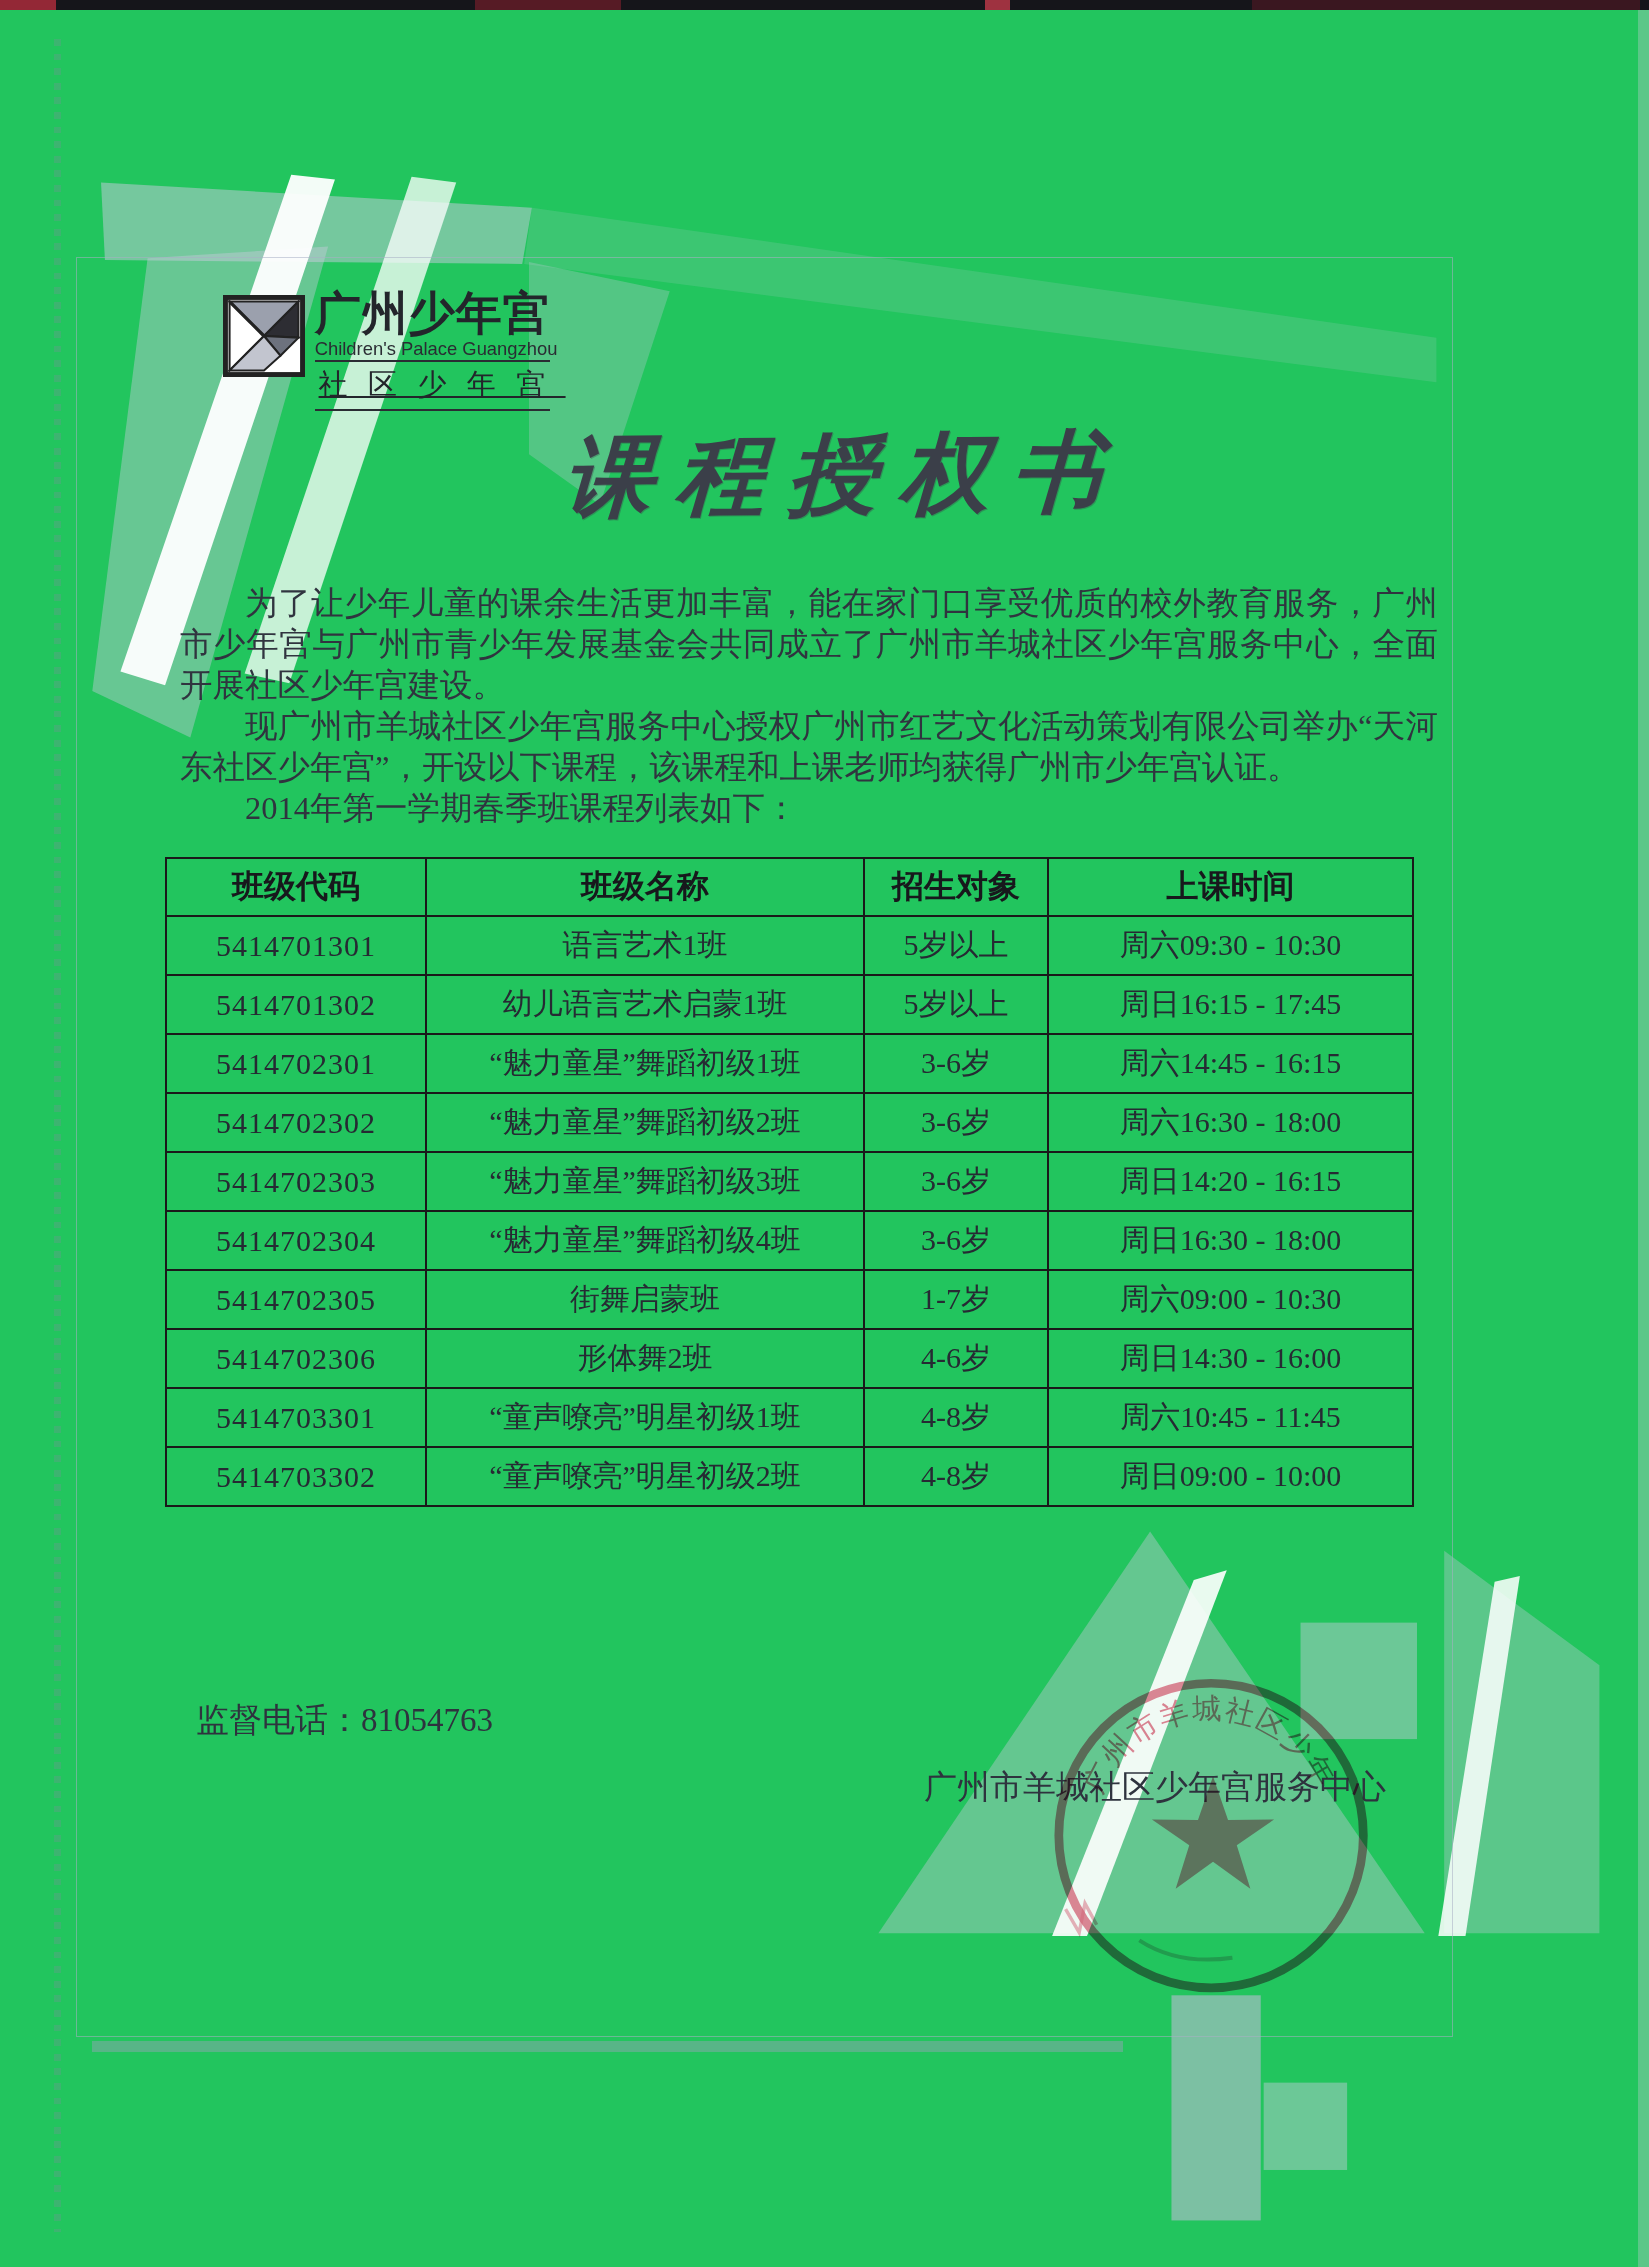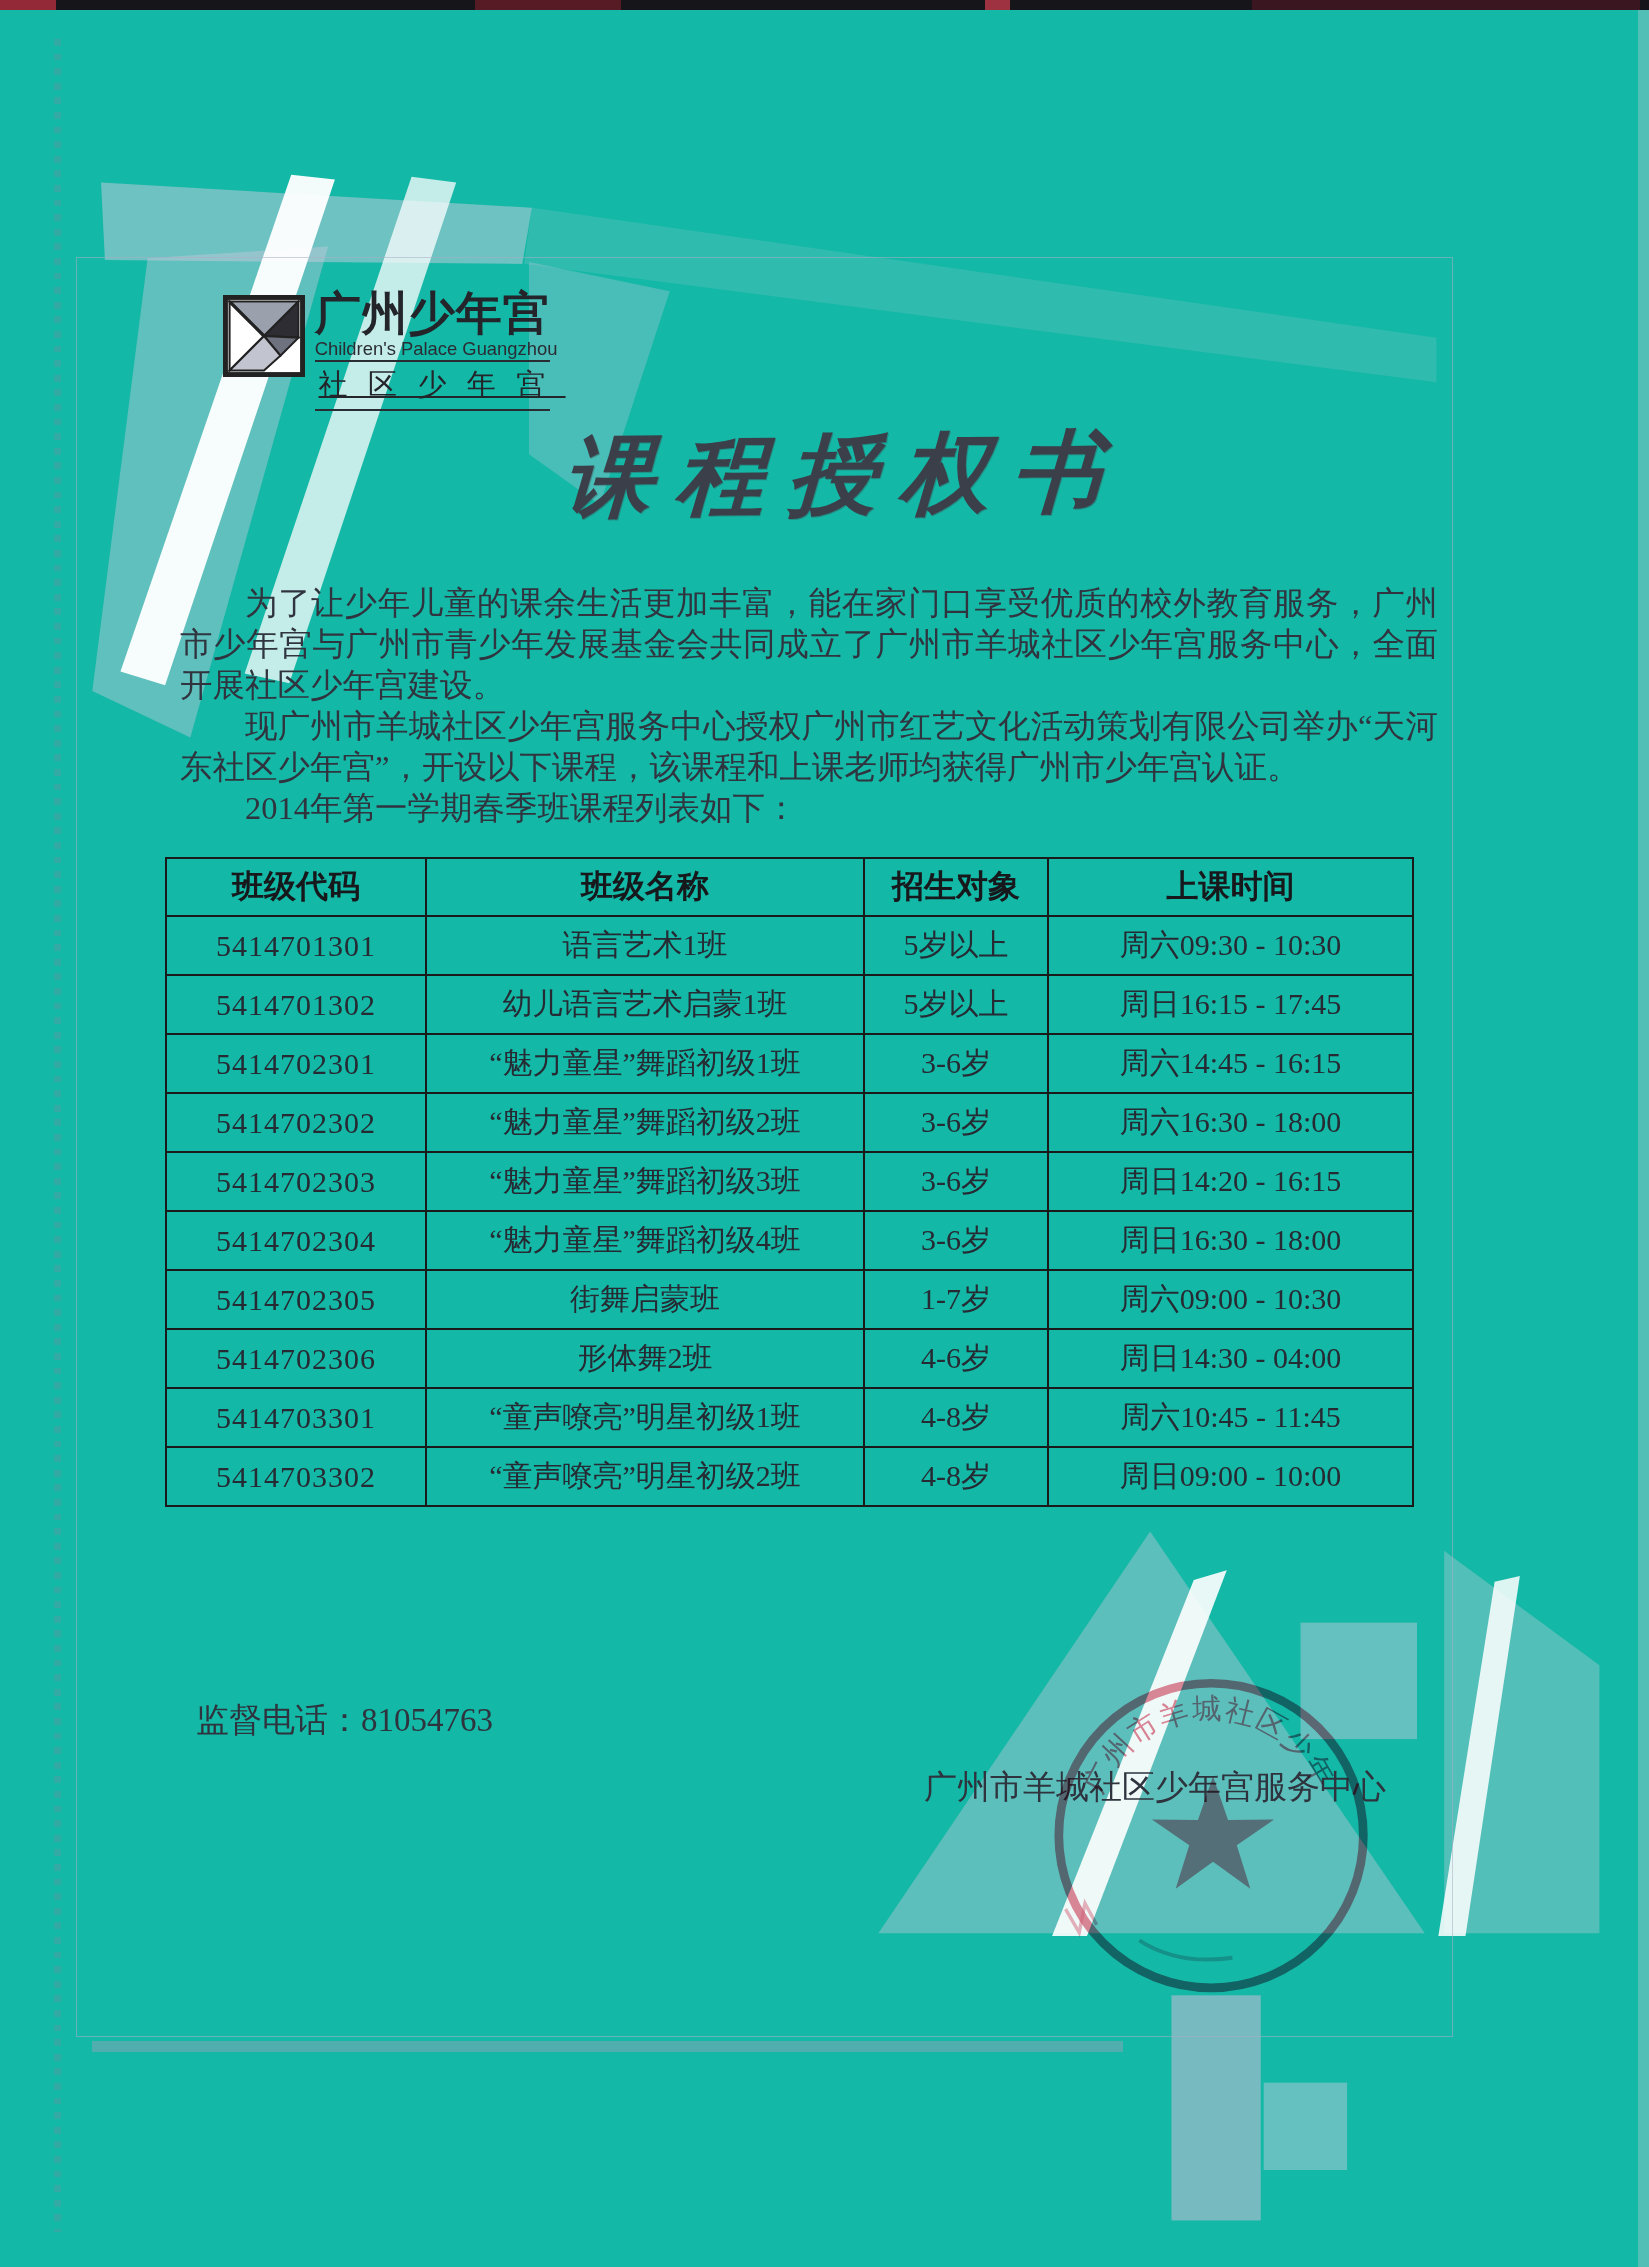--- a/index.html
+++ b/index.html
@@ -1,16 +1,16 @@
 <!DOCTYPE html>
 <html><head>
 <meta charset="utf-8">
 <style>
   html,body{margin:0;padding:0;background:#e8e8e8;}
-  .page{position:relative;width:1650px;height:2268px;background:#14b8a6;overflow:hidden;
+  .page{position:relative;width:1650px;height:2268px;background:#22c55e;overflow:hidden;
         font-family:"Liberation Serif","DejaVu Serif",serif;color:#2e333e;}
   
   .scan-strip{position:absolute;left:0;top:0;width:1650px;height:9.7px;background:#15151a;}
   .scan-strip i{position:absolute;top:0;height:9.7px;display:block;}
   .edge-left{position:absolute;left:54px;top:39px;width:6.8px;height:2193px;
      background:repeating-linear-gradient(to bottom,rgba(130,136,160,.28) 0 6.8px,rgba(255,255,255,0) 6.8px 14.6px);}
   .edge-right{position:absolute;right:0;top:9.7px;width:11.6px;height:2258px;background:rgba(198,202,216,.35);}
   
   .frame{position:absolute;left:76px;top:257px;width:1375px;height:1778px;
          border:1.9px solid rgba(168,174,196,.55);}
@@ -168,21 +168,21 @@
     <tr class="data">
       <td class="code">5414702305</td>
       <td>街舞启蒙班</td>
       <td>1-7岁</td>
       <td>周六09:00 - 10:30</td>
     </tr>
     <tr class="data">
       <td class="code">5414702306</td>
       <td>形体舞2班</td>
       <td>4-6岁</td>
-      <td>周日14:30 - 04:00</td>
+      <td>周日14:30 - 16:00</td>
     </tr>
     <tr class="data">
       <td class="code">5414703301</td>
       <td>“童声嘹亮”明星初级1班</td>
       <td>4-8岁</td>
       <td>周六10:45 - 11:45</td>
     </tr>
     <tr class="data">
       <td class="code">5414703302</td>
       <td>“童声嘹亮”明星初级2班</td>

